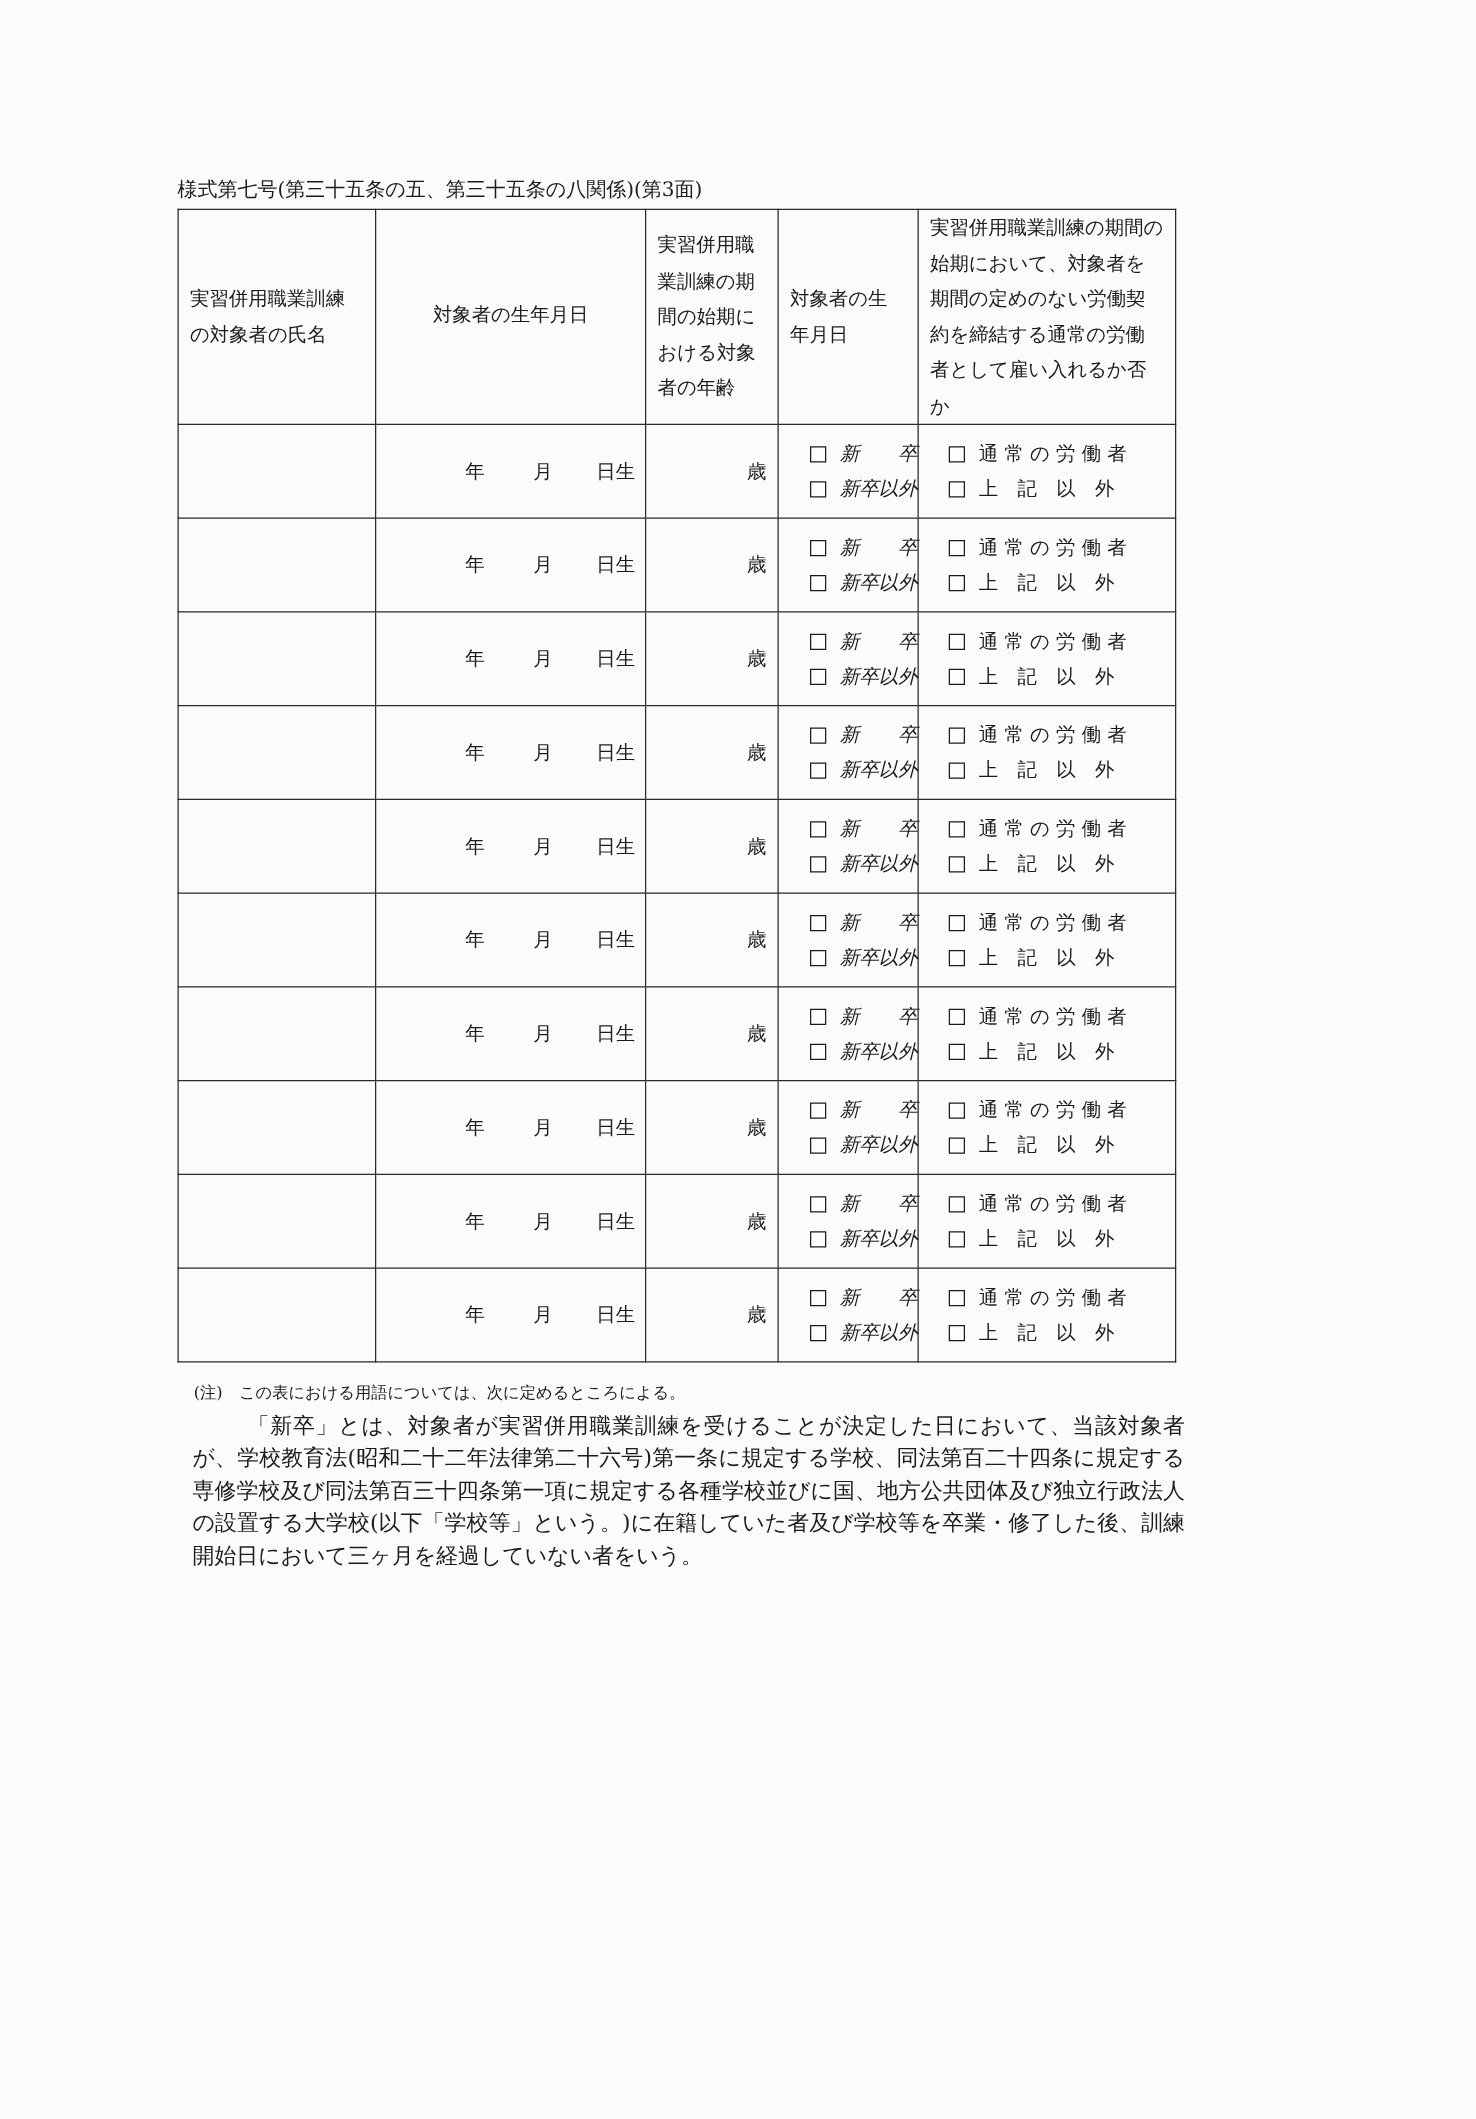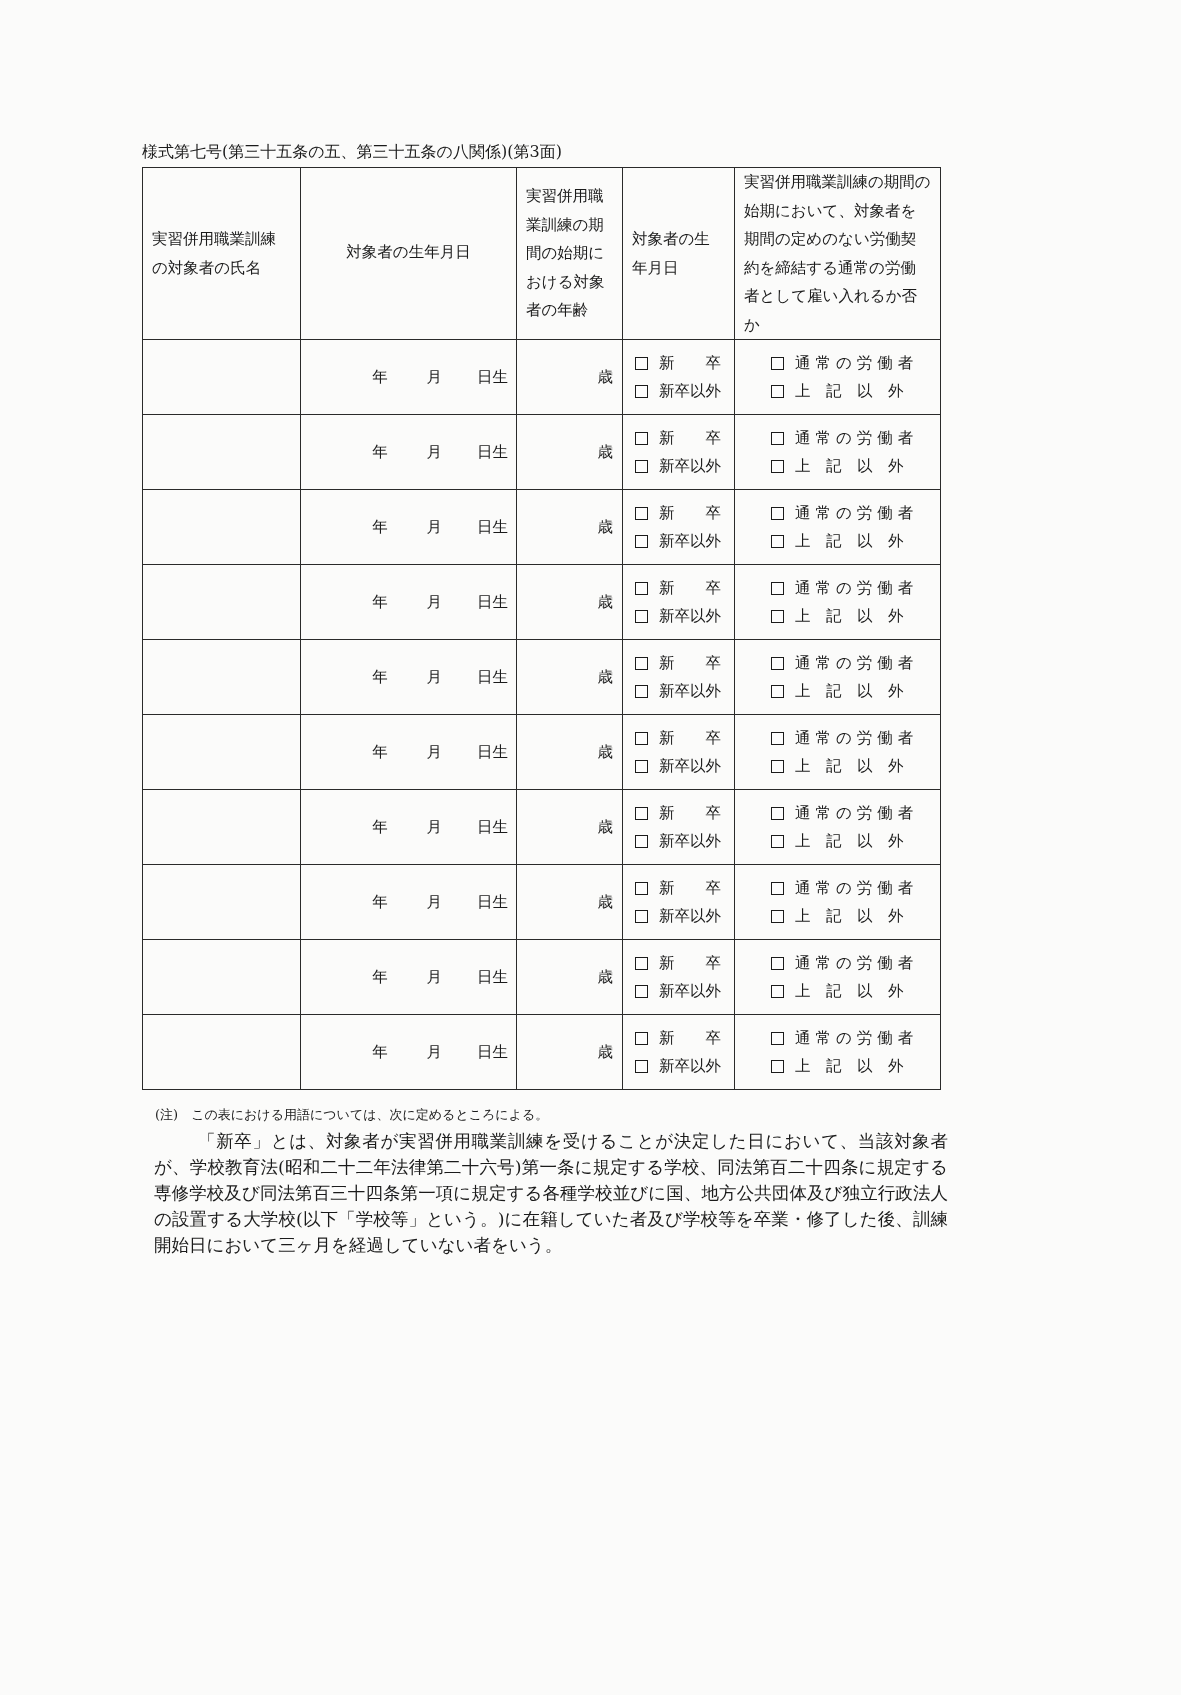--- a/index.html
+++ b/index.html
@@ -40,22 +40,22 @@
   }
   .form-table th.hc1 { text-align: center; padding: 0 4px; font-family: Liberation Mono, monospace; }
   .form-table tbody tr { height: 75px; }
   .form-table td { font-size: 15.5px; }
 
   td.c0 { background: transparent; }
   td.c1 { text-align: right; padding-right: 8px; white-space: nowrap; margin-left: 48px; }
   td.c1 .bd-year  { margin-right: 34px; }
   td.c1 .bd-month { margin-right: 30px; }
   td.c2 { text-align: right; padding-right: 9px; }
-  td.c3 { padding-left: 12px; }
-  td.c4 { padding-left: 36px; }
+  td.c3 { padding-left: 25px; font-style: italic; }
+  td.c4 { padding-left: 24px; }
 
   .optline {
     display: flex;
     align-items: center;
     height: 28px;
     line-height: 28px;
     white-space: nowrap;
   }
   .cb {
     display: inline-block;

